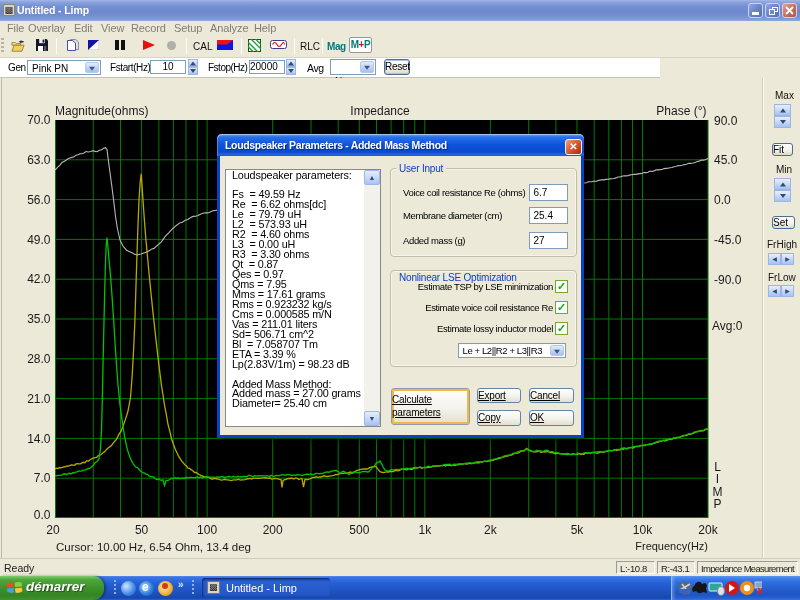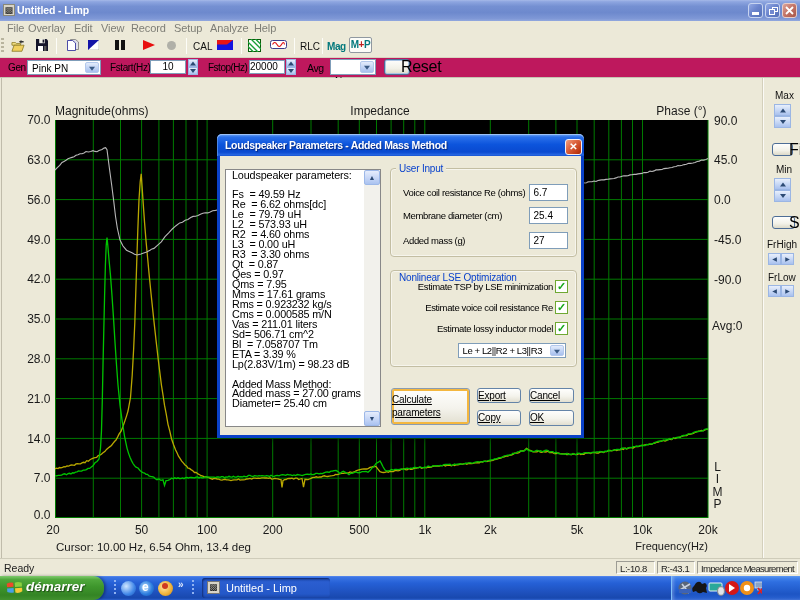--- a/index.html
+++ b/index.html
@@ -7,37 +7,37 @@
 #titlebar{left:0;top:0;width:800px;height:21px;
 background:linear-gradient(180deg,#a6b9e8 0%,#8ea6e0 8%,#7590d2 30%,#6d89cd 60%,#7e97d6 88%,#92a8de 100%);}
 #titlebar .txt{left:17px;top:4px;color:#fff;font-size:10.5px;font-weight:bold;letter-spacing:-.1px;}
 #appicon{left:3px;top:4px;width:12px;height:12px;background:#d8d4c8;border:1px solid #8a8878;font-size:9px;line-height:10px;text-align:center;color:#222;}
 .capbtn{top:3px;width:15px;height:15px;border-radius:3px;color:#fff;font-size:9px;line-height:13px;text-align:center;font-weight:bold;}
 .capblue{background:linear-gradient(135deg,#93a9e4,#6c85cd 45%,#5470b8);border:1px solid #c8d4f0;}
 .capred{background:linear-gradient(135deg,#dba49a,#c5776a 45%,#a85648);border:1px solid #e8cdc8;}
 #menubar{left:0;top:21px;width:800px;height:14px;background:#ece9d8;}
 .mi{top:1px;font-size:11px;color:#7e7e76;letter-spacing:-.1px;}
 #tb1{left:0;top:35px;width:800px;height:23px;background:#ece9d8;border-bottom:1px solid #d8d4c0;}
-#tb2{left:0;top:58px;width:800px;height:20px;background:#be185d;border-bottom:1px solid #c6c3b2;}
+#tb2{left:0;top:58px;width:660px;height:20px;background:#ffffff;border-bottom:1px solid #c6c3b2;}
 .sep{top:3px;width:1px;height:16px;background:#c9c5b2;border-right:1px solid #fdfdf8;}
 .grip{top:3px;width:3px;height:16px;background:repeating-linear-gradient(180deg,#b8b49e 0 2px,#ece9d8 2px 4px);}
 .lbl{font-size:10px;letter-spacing:-.4px;color:#000;}
 .combo{background:#fff;border:1px solid #7f9db9;font-size:10px;}
 .combo .cbt{position:absolute;right:1px;top:1px;bottom:1px;width:14px;border-radius:2px;
 background:linear-gradient(180deg,#e4ecfb,#c3d5f5 50%,#a8c0ee);border:1px solid #b3c8ec;}
 .arrdn{position:absolute;left:50%;top:50%;width:0;height:0;transform:translate(-50%,-30%);
 border-left:3px solid transparent;border-right:3px solid transparent;border-top:4px solid #3a5a84;}
 .edit{background:#fff;border:1px solid #7f9db9;font-size:10px;color:#000;}
 .spinv{width:10px;}
 .spinv div{position:absolute;left:0;width:10px;height:50%;background:linear-gradient(180deg,#e8effc,#c2d4f4 60%,#a9c1ee);border:1px solid #9bb6e4;}
 .spinv .dn{top:50%;}
 .sarr{position:absolute;left:50%;top:50%;width:0;height:0;}
 .up .sarr{transform:translate(-50%,-40%);border-left:3px solid transparent;border-right:3px solid transparent;border-bottom:4px solid #2c4a74;}
 .dn .sarr{transform:translate(-50%,-50%);border-left:3px solid transparent;border-right:3px solid transparent;border-top:4px solid #2c4a74;}
-.xpbtn{background:linear-gradient(180deg,#fefefd,#f2f1e8 60%,#dcd9c8);border:1px solid #4d6d96;border-radius:3px;font-size:16px;color:#000;text-align:left;padding-left:16px;}
+.xpbtn{background:linear-gradient(180deg,#fefefd,#f2f1e8 60%,#dcd9c8);border:1px solid #4d6d96;border-radius:3px;font-size:10px;color:#000;text-align:left;}
 
 .scb{position:absolute;left:0;width:16px;height:15px;background:linear-gradient(180deg,#e6edfc,#c6d6f6 55%,#aac2f0);border:1px solid #9db8e8;border-radius:2px;color:#2c4a74;font-size:7px;text-align:center;line-height:14px;}
 .grp{border:1px solid #c3bea3;border-radius:4px;box-shadow:inset 0 0 0 1px rgba(255,255,255,.55);}
 .glab{font-size:10px;letter-spacing:-.2px;color:#0a42cc;background:#ece9d8;padding:0 3px;}
 .dlbl{font-size:9.5px;letter-spacing:-.35px;color:#000;}
 .dedit{width:39px;height:16.5px;background:#fff;border:1px solid #7f9db9;font-size:10px;padding:2px 0 0 4px;}
 .chk{width:13px;height:13px;background:#fff;border:1px solid #6fa832;color:#17a81c;font-size:11px;font-weight:bold;line-height:11px;text-align:center;}
 .dbtn{background:linear-gradient(180deg,#fefefd,#f4f3ec 55%,#e2dfd0);border:1px solid #6484a8;border-radius:3px;font-size:10px;letter-spacing:-.2px;color:#000;text-decoration:underline;}
 
 .hsp span{display:inline-block;width:13px;height:12px;background:linear-gradient(180deg,#e8effc,#c2d4f4 60%,#a9c1ee);border:1px solid #9bb6e4;color:#2c4a74;font-size:6px;text-align:center;line-height:11px;vertical-align:top;}

